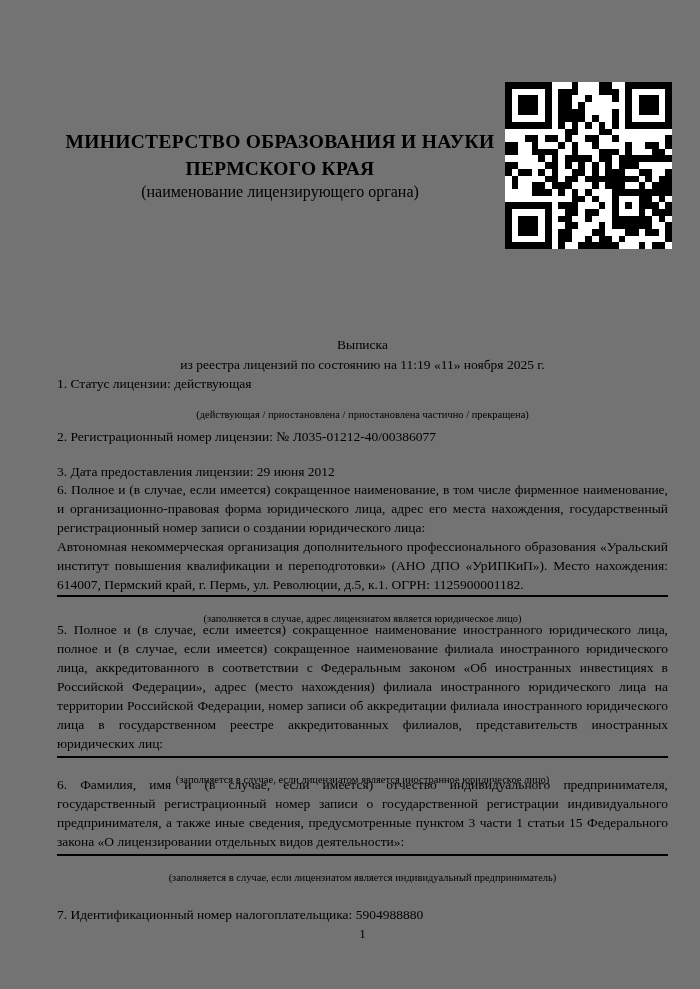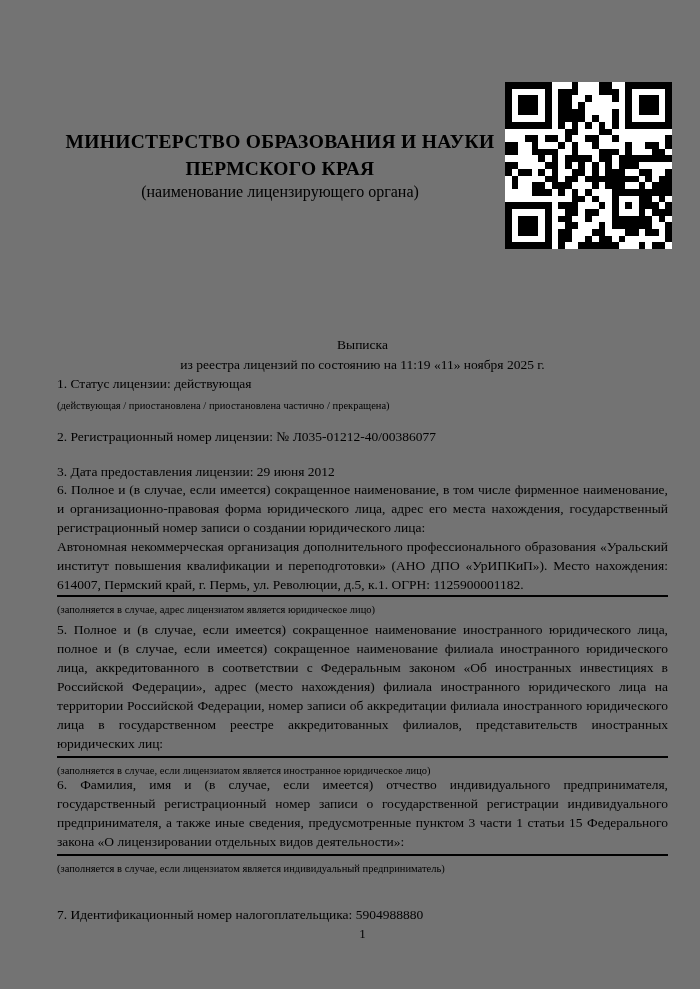--- a/index.html
+++ b/index.html
@@ -11,21 +11,21 @@
   .abs{position:absolute;}
   .col{left:57px;width:611px;}
   .header-block{left:57px;width:446px;top:128px;text-align:center;}
   .ministry-line{font-weight:bold;font-size:19.5px;line-height:27px;letter-spacing:0.3px;}
   .header-note{font-size:16px;line-height:13px;margin-top:3px;}
   .qr-box{left:505px;top:82px;width:167px;height:167px;}
   .qr-box svg{display:block;width:167px;height:167px;shape-rendering:crispEdges;}
   .title-block{top:299px;text-align:center;font-size:13.5px;line-height:19.5px;margin-top:36px;}
   .body-text{font-size:13.5px;line-height:19px;margin-top:8px;}
   .just{text-align:justify;font-size:13.5px;line-height:19px;}
-  .note{font-size:10.5px;line-height:13px;margin-top:6px;}
+  .note{font-size:10.5px;line-height:13px;text-align:center;margin-top:15px;}
   .fill-rule{border-top:2px solid #000;height:0;margin-top:1px;}
   .footer-pagenum{top:926px;text-align:center;font-size:13px;}
 </style>
 </head>
 <body>
 
 <div class="page">
 
   <div class="abs qr-box">
     <svg id="qr-svg" xmlns="http://www.w3.org/2000/svg" viewBox="0 0 25 25">

